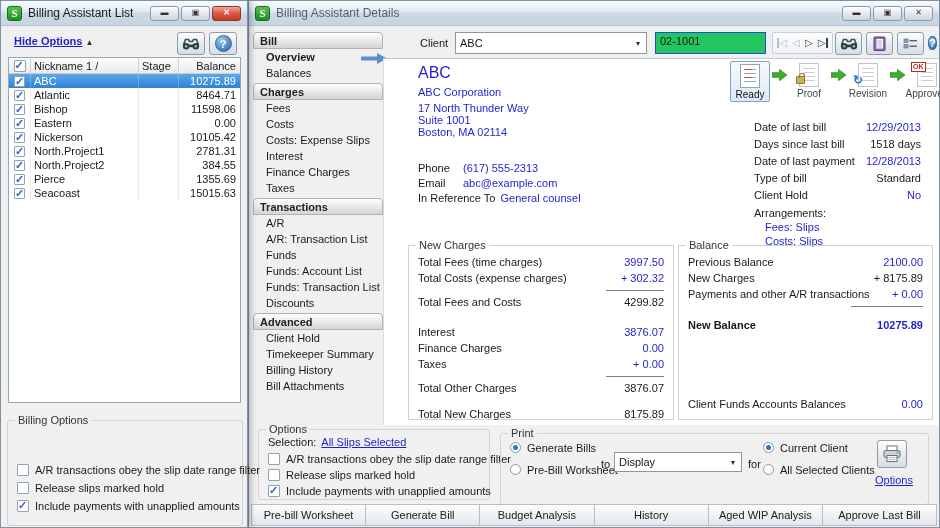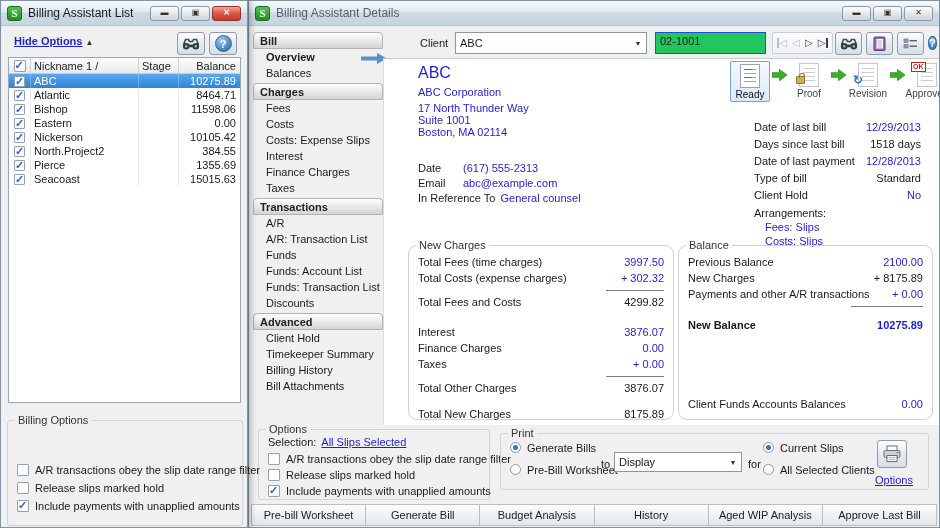--- a/index.html
+++ b/index.html
@@ -121,33 +121,33 @@
   .badge-lock::before { content:""; position:absolute; left:1.5px; top:-4px; width:4px; height:4px; border:1.5px solid #8E7A2E; border-bottom:none; border-radius:3px 3px 0 0; }
   .badge-rev { position:absolute; left:-6px; bottom:0; font-size:12px; line-height:12px; font-weight:bold; color:#2E78C0; }
   .badge-ok { position:absolute; left:-7px; top:-2px; font-size:7px; font-weight:bold; color:#C0281E; border:1px solid #C0281E; background:#fff; padding:0 1px; line-height:8px; }
   .wf-ga { margin:8px 2px 0; }
 
   
   .sumrow { position:absolute; left:370px; width:167px; display:flex; justify-content:space-between; white-space:nowrap; }
   .arr-item { position:absolute; left:381px; color:#1F1FD0; }
 
   
-  .mbox { position:absolute; top:186px; height:175px; border:1px solid #D2D2D2; border-radius:9px; padding-top:8px; }
+  .mbox { position:absolute; top:186px; height:175px; border:1px solid #D2D2D2; border-radius:0; padding-top:8px; }
   #ncbox { left:24px; width:266px; }
   #balbox { left:294px; width:255px; }
   .mrow { display:flex; justify-content:space-between; align-items:center; height:16px; padding:0 9px; white-space:nowrap; }
   .mrule { height:5px; border-bottom:1px solid #808080; width:58px; margin:0 9px 0 auto; }
   .mrule.wide { width:72px; }
   .sp14 { height:14px; } .sp10 { height:10px; } .sp3 { height:3px; }
   .mrow.bold { font-weight:bold; }
   .mrow.bottomfix { position:absolute; bottom:7px; left:0; right:0; }
 
   
   #optbox { left:9px; top:428px; width:232px; height:71px; }
-  #printbox { left:251px; top:432px; width:429px; height:57px; }
+  #printbox { left:251px; top:432px; width:429px; height:72px; }
   .selrow { position:absolute; left:9px; top:6px; display:flex; gap:5px; white-space:nowrap; }
   .pr-to { position:absolute; left:100px; top:24px; }
   #destcombo { left:113px; top:18px; width:128px; height:20px; }
   .pr-for { position:absolute; left:247px; top:24px; }
   .prnbtn { position:absolute; left:376px; top:6px; width:30px; height:28px; }
   .proptlink { position:absolute; left:374px; top:40px; }
 
   
   .tabs { position:absolute; left:2px; top:503px; width:686px; height:22px; display:flex; }
   .tab { flex:1; display:flex; align-items:center; justify-content:center; white-space:nowrap;
@@ -243,21 +243,21 @@
       <span class="helpglyph">?</span>
     </div>
 
     <div class="content">
       <div class="ci-name">ABC</div>
       <div class="ci-line" style="top:27px;">ABC Corporation</div>
       <div class="ci-line" style="top:43px;">17 North Thunder Way</div>
       <div class="ci-line" style="top:55px;">Suite 1001</div>
       <div class="ci-line" style="top:67px;">Boston, MA 02114</div>
       <div class="ci-row" style="top:103px;">
-        <span class="ci-k" style="width:45px;">Date</span>
+        <span class="ci-k" style="width:45px;">Phone</span>
         <span class="blue">(617) 555-2313</span>
       </div>
       <div class="ci-row" style="top:118px;">
         <span class="ci-k" style="width:45px;">Email</span>
         <span class="blue">abc@example.com</span>
       </div>
       <div class="ci-row" style="top:133px;">
         <span class="ci-k">In Reference To</span>
         <span class="blue" style="margin-left:5px;">General counsel</span>
       </div>
@@ -428,21 +428,21 @@
         <span>Pre-Bill Worksheet</span>
       </div>
       <span class="pr-to">to</span>
       <div class="combo" id="destcombo">
         <span>Display</span>
         <span class="carrow">▼</span>
       </div>
       <span class="pr-for">for</span>
       <div class="cbrow" style="left:262px; top:8px;">
         <span class="radio on"></span>
-        <span>Current Slips</span>
+        <span>Current Client</span>
       </div>
       <div class="cbrow" style="left:262px; top:30px;">
         <span class="radio"></span>
         <span>All Selected Clients</span>
       </div>
       <div class="tbtn prnbtn">
         <svg width="20" height="18" viewBox="0 0 20 18">
           <rect x="5" y="1" width="10" height="5" fill="#fff" stroke="#667078"></rect>
           <rect x="2" y="5.5" width="16" height="7" rx="1.5" fill="#CBD2D8" stroke="#667078"></rect>
           <rect x="5" y="10.5" width="10" height="6" fill="#fff" stroke="#667078"></rect>
@@ -537,20 +537,28 @@
             <span class="cbx on"></span>
           </div>
         <div class="c-nick">Nickerson</div>
         <div class="c-stage"></div>
         <div class="c-bal">10105.42</div>
       </div>
       <div class="lrow">
         <div class="c-check">
             <span class="cbx on"></span>
           </div>
+        <div class="c-nick">North.Project1</div>
+        <div class="c-stage"></div>
+        <div class="c-bal">2781.31</div>
+      </div>
+      <div class="lrow">
+        <div class="c-check">
+            <span class="cbx on"></span>
+          </div>
         <div class="c-nick">North.Project2</div>
         <div class="c-stage"></div>
         <div class="c-bal">384.55</div>
       </div>
       <div class="lrow">
         <div class="c-check">
             <span class="cbx on"></span>
           </div>
         <div class="c-nick">Pierce</div>
         <div class="c-stage"></div>

